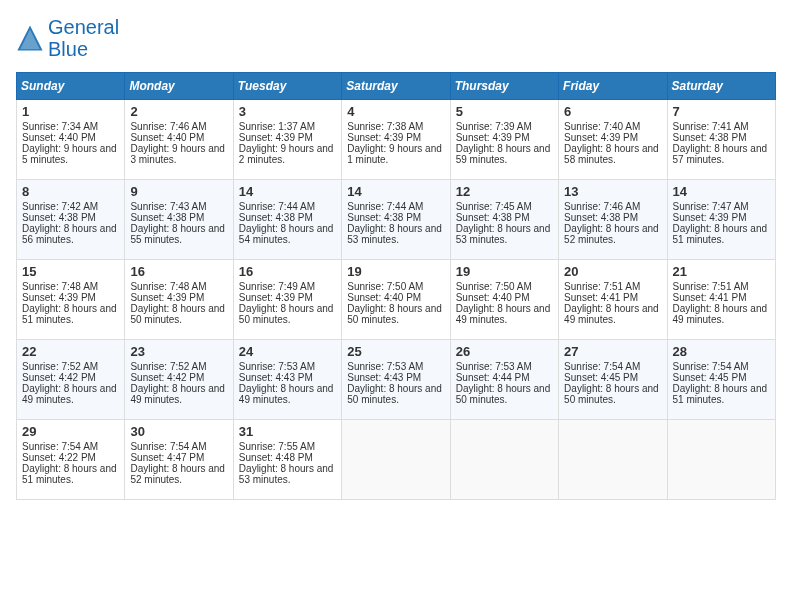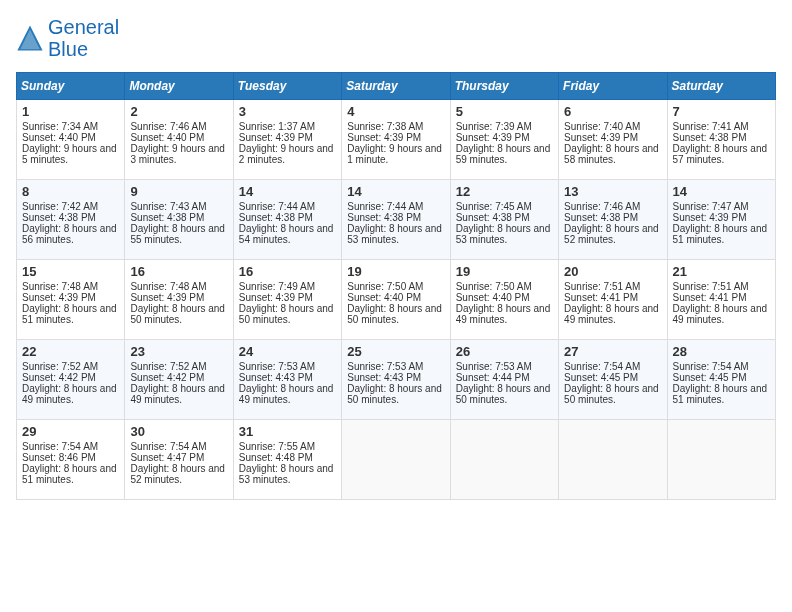--- a/index.html
+++ b/index.html
@@ -290,21 +290,21 @@
         <span class="day-num">28</span>
         <span>Sunrise: 7:54 AM</span><br>
         <span>Sunset: 4:45 PM</span><br>
         <span>Daylight: 8 hours and 51 minutes.</span>
       </td>
       </tr>
       <tr>
         <td>
         <span class="day-num">29</span>
         <span>Sunrise: 7:54 AM</span><br>
-        <span>Sunset: 8:46 PM</span><br>
+        <span>Sunset: 4:22 PM</span><br>
         <span>Daylight: 8 hours and 51 minutes.</span>
       </td>
         <td>
         <span class="day-num">30</span>
         <span>Sunrise: 7:54 AM</span><br>
         <span>Sunset: 4:47 PM</span><br>
         <span>Daylight: 8 hours and 52 minutes.</span>
       </td>
         <td>
         <span class="day-num">31</span>

